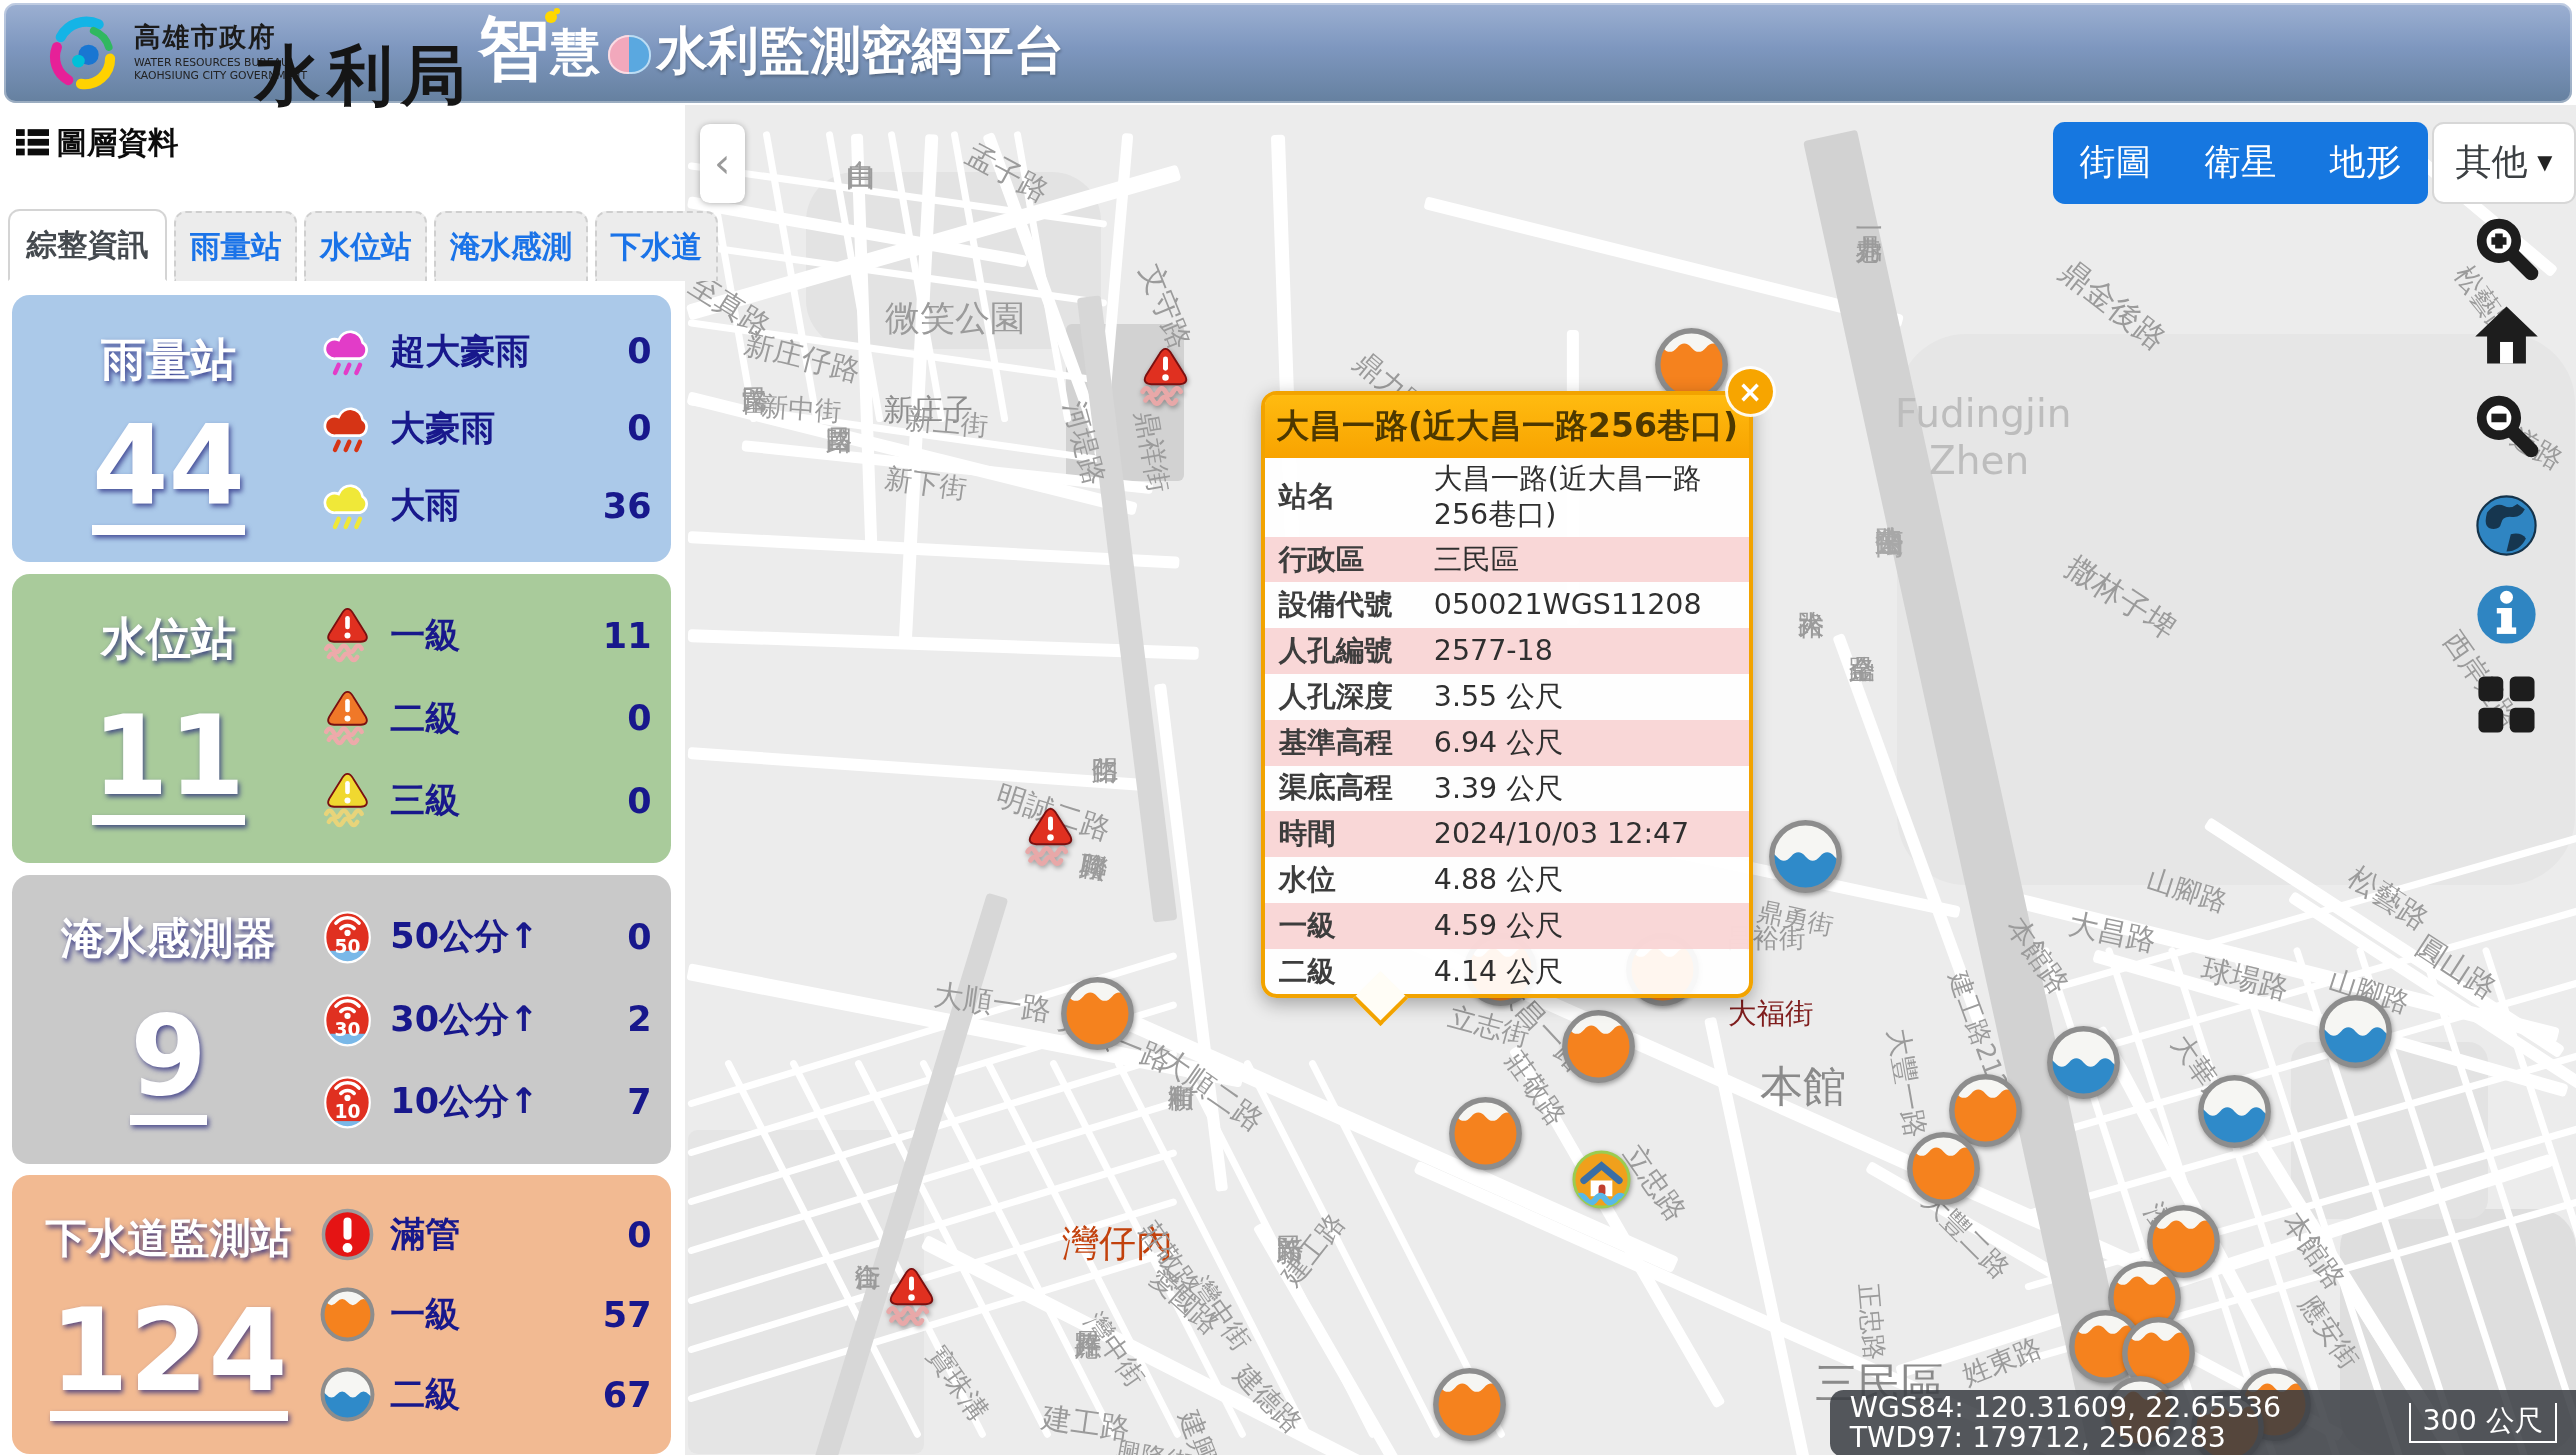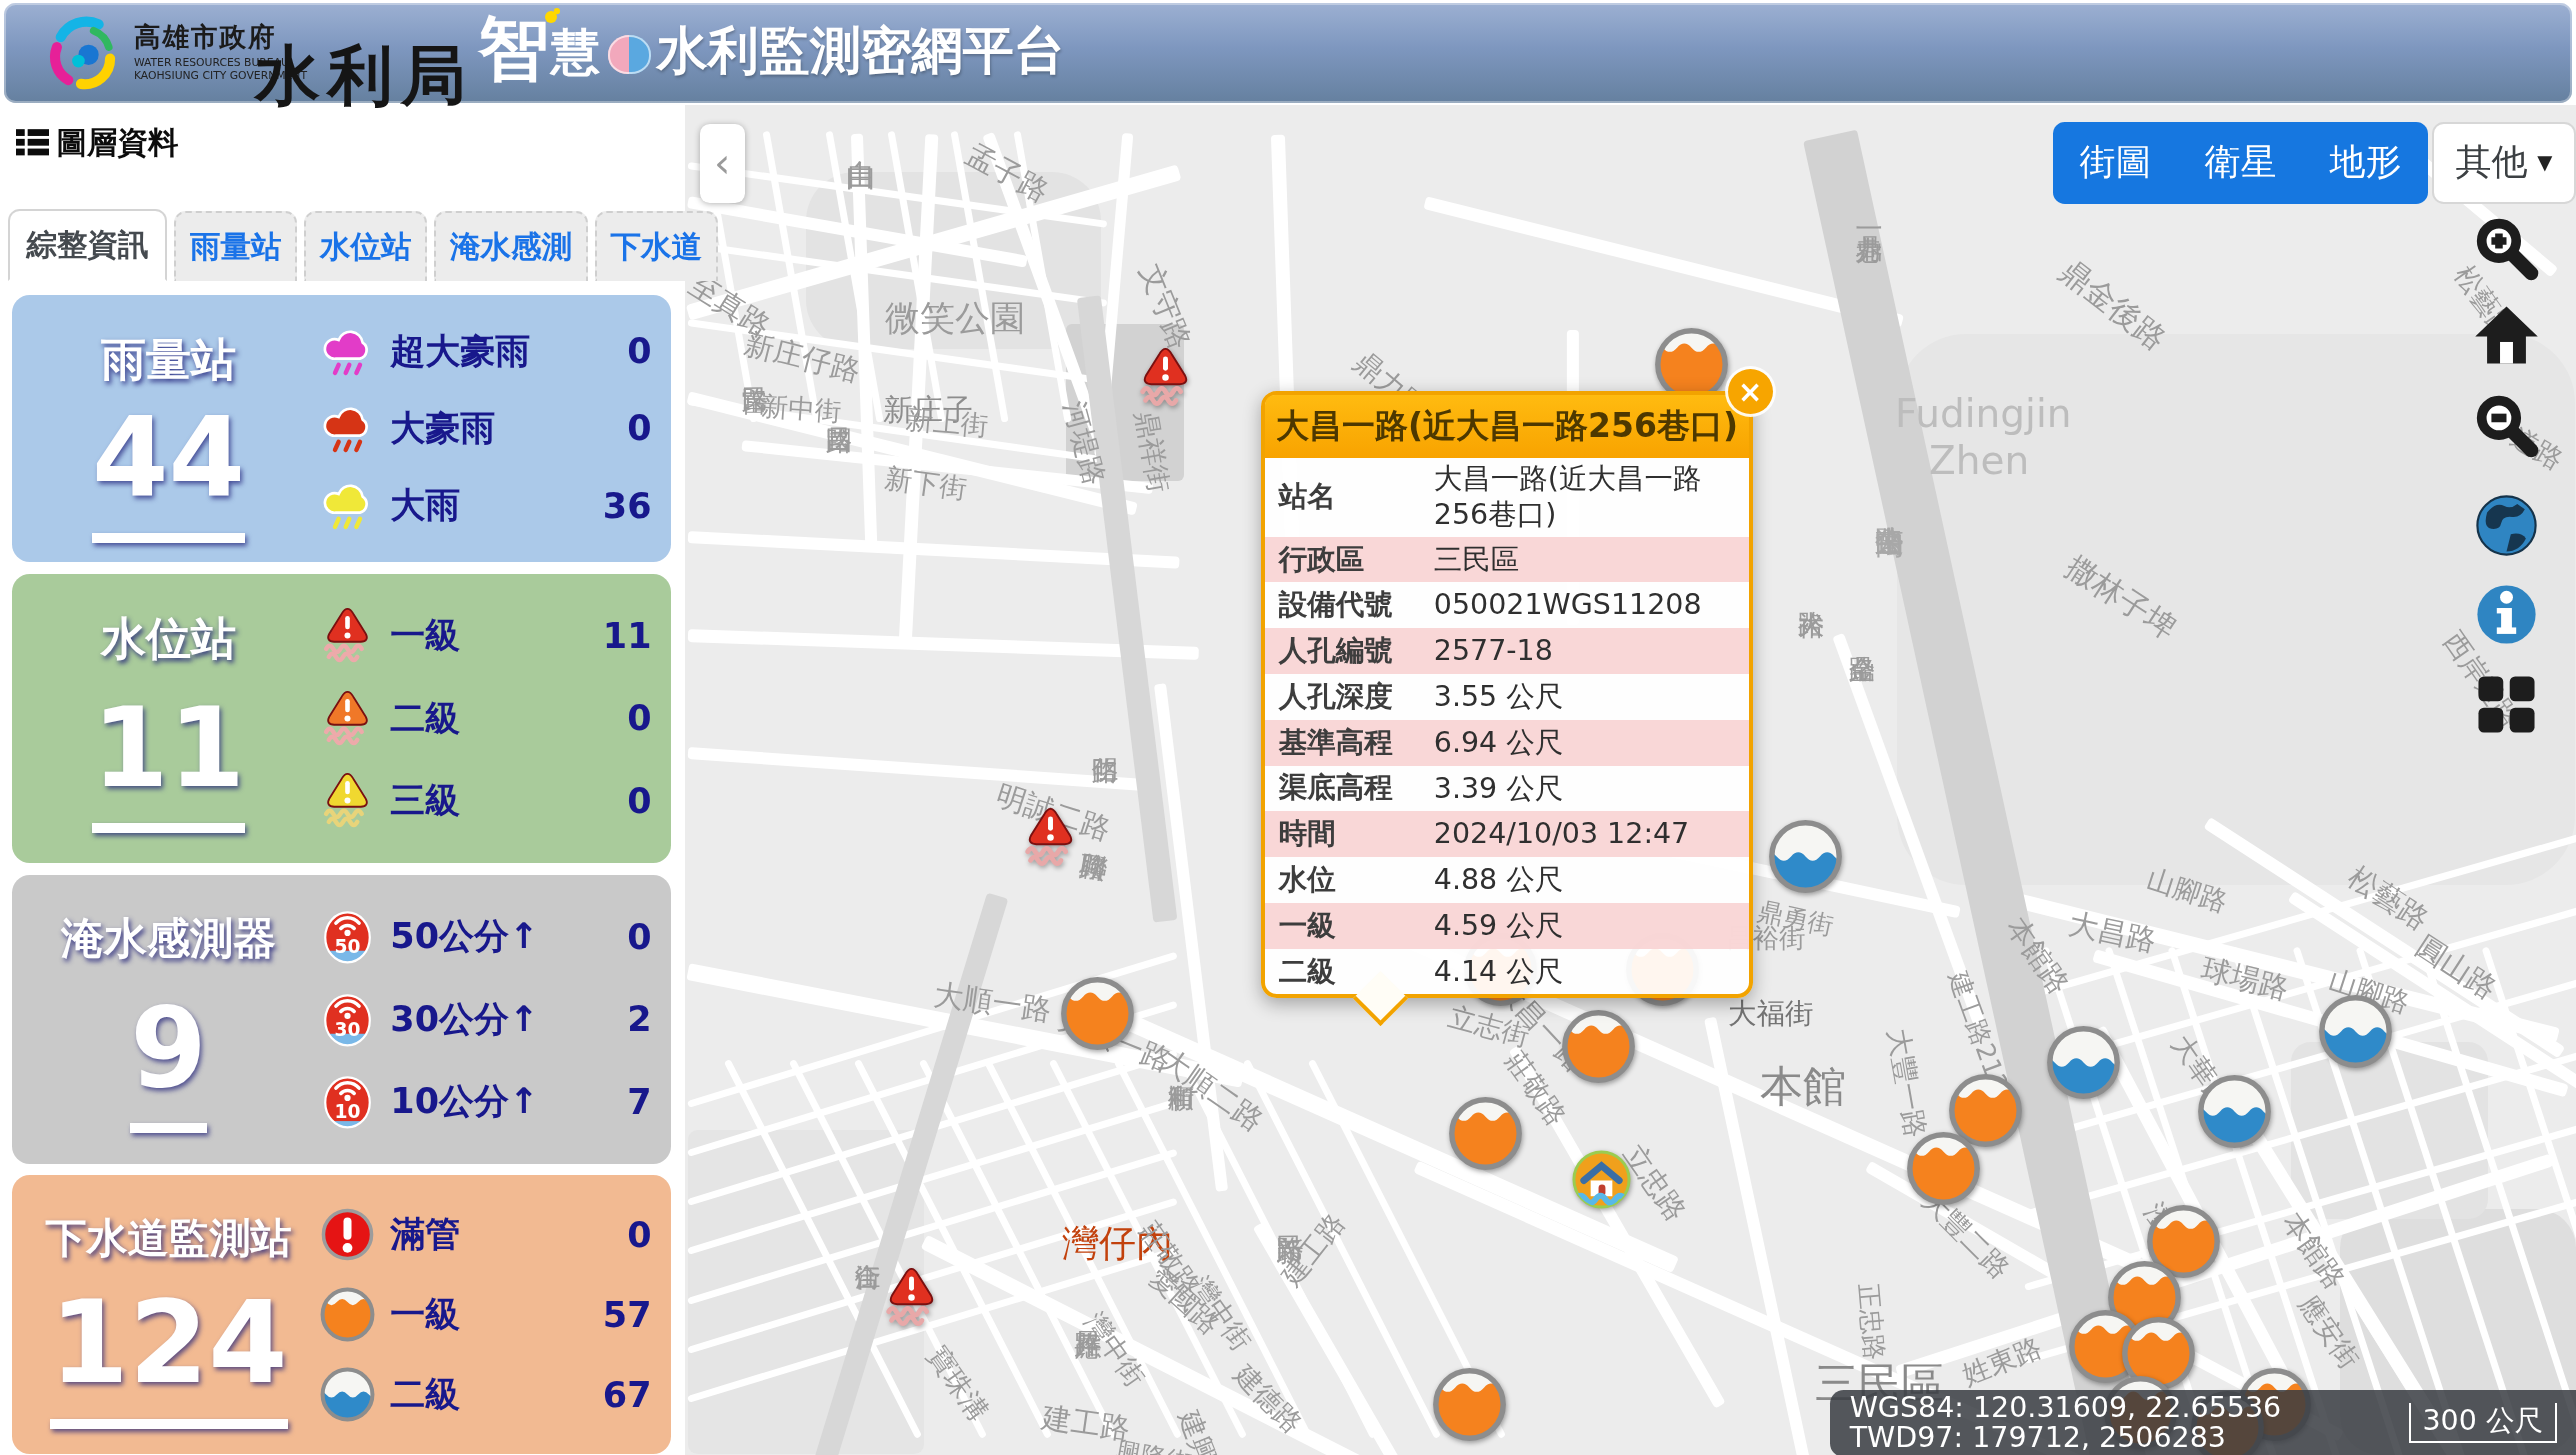--- a/index.html
+++ b/index.html
@@ -27,21 +27,21 @@
   .sidebar{position:absolute;left:0;top:105px;width:685px;bottom:0;background:#fff;z-index:10;}
   .layers{display:flex;align-items:center;gap:7.9px;margin:17.7px 0 0 15.7px;font-size:30.5px;font-weight:bold;color:#0c0c0c;}
   .tabs{display:flex;gap:6.9px;margin:45px 7.9px 0 7.9px;align-items:flex-end;}
   .tab{background:#ececec;border:2px dashed #cfcfcf;border-bottom:none;border-radius:11.8px 11.8px 0 0;
        color:#1a73e8;font-size:30.5px;font-weight:bold;padding:14.7px 13.8px 12.8px;cursor:pointer;white-space:nowrap;}
   .tab.active{background:#fff;border:2px solid #d4d4d4;border-bottom:2px solid #fff;color:#454a4f;padding:14.7px 16.7px 12.8px;}
   .panels{padding:2px 13.8px 0 11.8px;}
   .panel{border-radius:17.7px;margin-top:11.8px;display:flex;padding:7.9px 19.7px 7.9px 11.8px;box-sizing:border-box;}
   .pcol{width:290px;display:flex;flex-direction:column;align-items:center;}
   .ptitle{color:#fff;font-weight:bold;text-shadow:2px 2.9px 4.9px rgba(30,30,120,.85);margin-top:27.5px;white-space:nowrap;}
-  .ptotal{color:#fff;font-weight:bold;margin:auto 0;padding-bottom:16px;border-bottom:10.8px solid #fff;line-height:1.05;
+  .ptotal{color:#fff;font-weight:bold;margin:auto 0;padding-bottom:0;border-bottom:10.8px solid #fff;line-height:1.05;
           filter:drop-shadow(2.9px 3.9px 2.9px rgba(30,30,120,.7));}
   .prows{flex:1;display:flex;flex-direction:column;justify-content:space-evenly;padding-left:5.9px;}
   .prow{display:flex;align-items:center;gap:13.8px;}
   .picon{width:57px;height:57px;flex:0 0 57px;}
   .picon svg{width:100%;height:100%;}
   .plabel{font-size:35px;font-weight:bold;color:#18188c;white-space:nowrap;}
   .pvalue{margin-left:auto;font-size:35px;font-weight:bold;color:#18188c;}
 
   
   .map{position:absolute;left:685px;top:105px;right:0;bottom:0;background:#ececec;overflow:hidden;z-index:1;}
@@ -493,21 +493,21 @@
         <div class="mlabel vert" style="left: 386px; top: 1204px; font-size: 27.5px; color: rgb(155, 155, 155);">應昇路</div>
         <div class="mlabel" style="left: 249px; top: 1227px; font-size: 27.5px; color: rgb(155, 155, 155); transform: rotate(55deg);">寶珠溝</div>
         <div class="mlabel" style="left: 554px; top: 1247px; font-size: 27.5px; color: rgb(155, 155, 155); transform: rotate(45deg);">建德路</div>
         <div class="mlabel" style="left: 502px; top: 1289px; font-size: 27.5px; color: rgb(155, 155, 155); transform: rotate(68deg);">建興路</div>
         <div class="mlabel" style="left: 431px; top: 1328px; font-size: 25.6px; color: rgb(155, 155, 155); transform: rotate(10deg);">興隆街</div>
         <div class="mlabel vert" style="left: 166px; top: 1139px; font-size: 25.6px; color: rgb(155, 155, 155);">合江街</div>
         <div class="mlabel" style="left: 1130px; top: 1250px; font-size: 43px; color: rgb(138, 138, 138);">三民區</div>
         <div class="mlabel" style="left: 764px; top: 893px; font-size: 27.5px; color: rgb(155, 155, 155); transform: rotate(15deg);">立志街</div>
         <div class="mlabel" style="left: 827px; top: 932px; font-size: 27.5px; color: rgb(155, 155, 155); transform: rotate(55deg);">莊敬路</div>
         <div class="mlabel" style="left: 817px; top: 860px; font-size: 28.5px; color: rgb(155, 155, 155); transform: rotate(47deg);">大昌一路</div>
-        <div class="mlabel" style="left: 1043px; top: 890px; font-size: 28.5px; color: #737373;">大福街</div>
+        <div class="mlabel" style="left: 1043px; top: 890px; font-size: 28.5px; color: #7f1d1d;">大福街</div>
         <div class="mlabel" style="left: 1075px; top: 953px; font-size: 43px; color: rgb(138, 138, 138);">本館</div>
         <div class="mlabel" style="left: 945px; top: 1024px; font-size: 28.5px; color: rgb(155, 155, 155); transform: rotate(55deg);">立忠路</div>
         <div class="mlabel" style="left: 1463px; top: 755px; font-size: 27.5px; color: rgb(155, 155, 155); transform: rotate(18deg);">山腳路</div>
         <div class="mlabel" style="left: 1384px; top: 799px; font-size: 29.5px; color: rgb(155, 155, 155); transform: rotate(12deg);">大昌路</div>
         <div class="mlabel" style="left: 1328px; top: 797px; font-size: 28.5px; color: rgb(155, 155, 155); transform: rotate(55deg);">本館路</div>
         <div class="mlabel" style="left: 1517px; top: 844px; font-size: 29.5px; color: rgb(155, 155, 155); transform: rotate(14deg);">球場路</div>
         <div class="mlabel" style="left: 1645px; top: 856px; font-size: 27.5px; color: rgb(155, 155, 155); transform: rotate(18deg);">山腳路</div>
         <div class="mlabel" style="left: 1666px; top: 750px; font-size: 29.5px; color: rgb(155, 155, 155); transform: rotate(33deg);">松藝路</div>
         <div class="mlabel" style="left: 1734px; top: 819px; font-size: 29.5px; color: rgb(155, 155, 155); transform: rotate(33deg);">圓山路</div>
         <div class="mlabel" style="left: 1493px; top: 915px; font-size: 27.5px; color: rgb(155, 155, 155); transform: rotate(55deg);">大華路</div>

